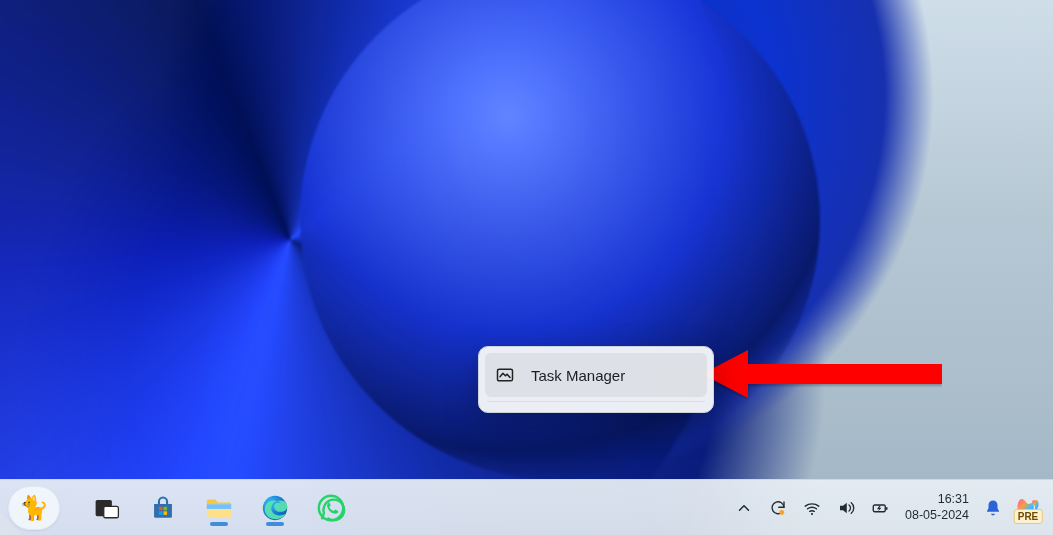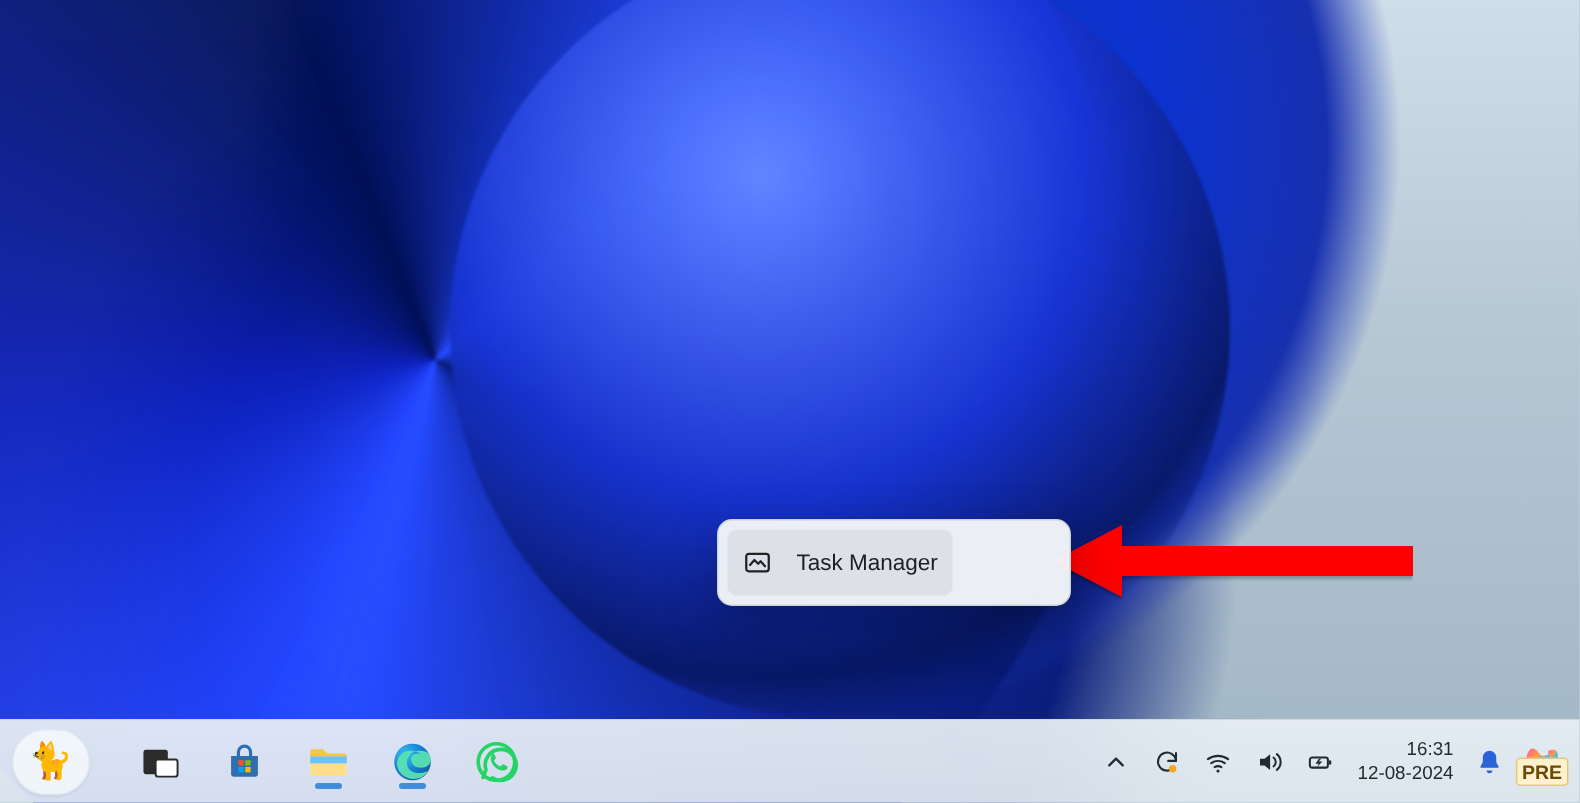--- a/index.html
+++ b/index.html
@@ -107,35 +107,35 @@
     padding: 0 6px; height:44px; border-radius:6px;
   }
 
   .copilot-badge {
     position: relative;
     width: 34px; height:44px;
     display:flex;align-items:center;justify-content:center;
   }
   .copilot-badge .pre {
     position:absolute; bottom:6px; left:50%; transform:translateX(-50%);
-    font-size:13px; font-weight:700; background:#fff1cf; color:#6c4b00;
+    font-size:10px; font-weight:700; background:#fff1cf; color:#6c4b00;
     padding:1px 3px; border-radius:3px; border:1px solid #e3c97b;
   }
 
   
   .context-menu {
     position: absolute;
     left: 478px; top: 346px;
     width: 236px;
     background: #f5f7f9f5;
     border: 1px solid #ccd4da;
     border-radius: 10px;
     box-shadow: 0 12px 34px rgba(0,0,0,.25);
     padding: 6px;
-    display:flex; flex-direction:row;
+    display:flex; flex-direction:column;
   }
   .menu-item {
     display:flex; align-items:center;
     gap: 16px;
     height: 44px;
     padding: 0 10px;
     border-radius: 6px;
     font-size: 15px;
     color:#1c1f22;
   }
@@ -272,21 +272,21 @@
     <div class="tray-icon">
       <svg viewBox="0 0 24 24" fill="none" stroke="currentColor" stroke-width="1.8" stroke-linejoin="round">
         <rect x="3" y="8" width="16" height="9" rx="2"></rect>
         <rect x="20" y="10.5" width="2" height="4" rx="1" fill="currentColor" stroke="none"></rect>
         <polygon points="11,9 8,13.5 11,13.5 9,17 14,11.5 11,11.5 13,9" fill="currentColor" stroke="none"></polygon>
       </svg>
     </div>
 
     <div class="datetime">
       <span>16:31</span>
-      <span>12-08-2024</span>
+      <span>08-05-2024</span>
     </div>
 
     <div class="tray-icon" style="width:28px">
       <svg viewBox="0 0 24 24" fill="#2a64d8">
         <path d="M12 2a6 6 0 0 0-6 6v4.2L4 16v1h16v-1l-2-3.8V8a6 6 0 0 0-6-6zm0 20a2.6 2.6 0 0 0 2.6-2.4H9.4A2.6 2.6 0 0 0 12 22z"></path>
       </svg>
     </div>
 
     <div class="copilot-badge">
       <svg class="svg-26" viewBox="0 0 32 32">

